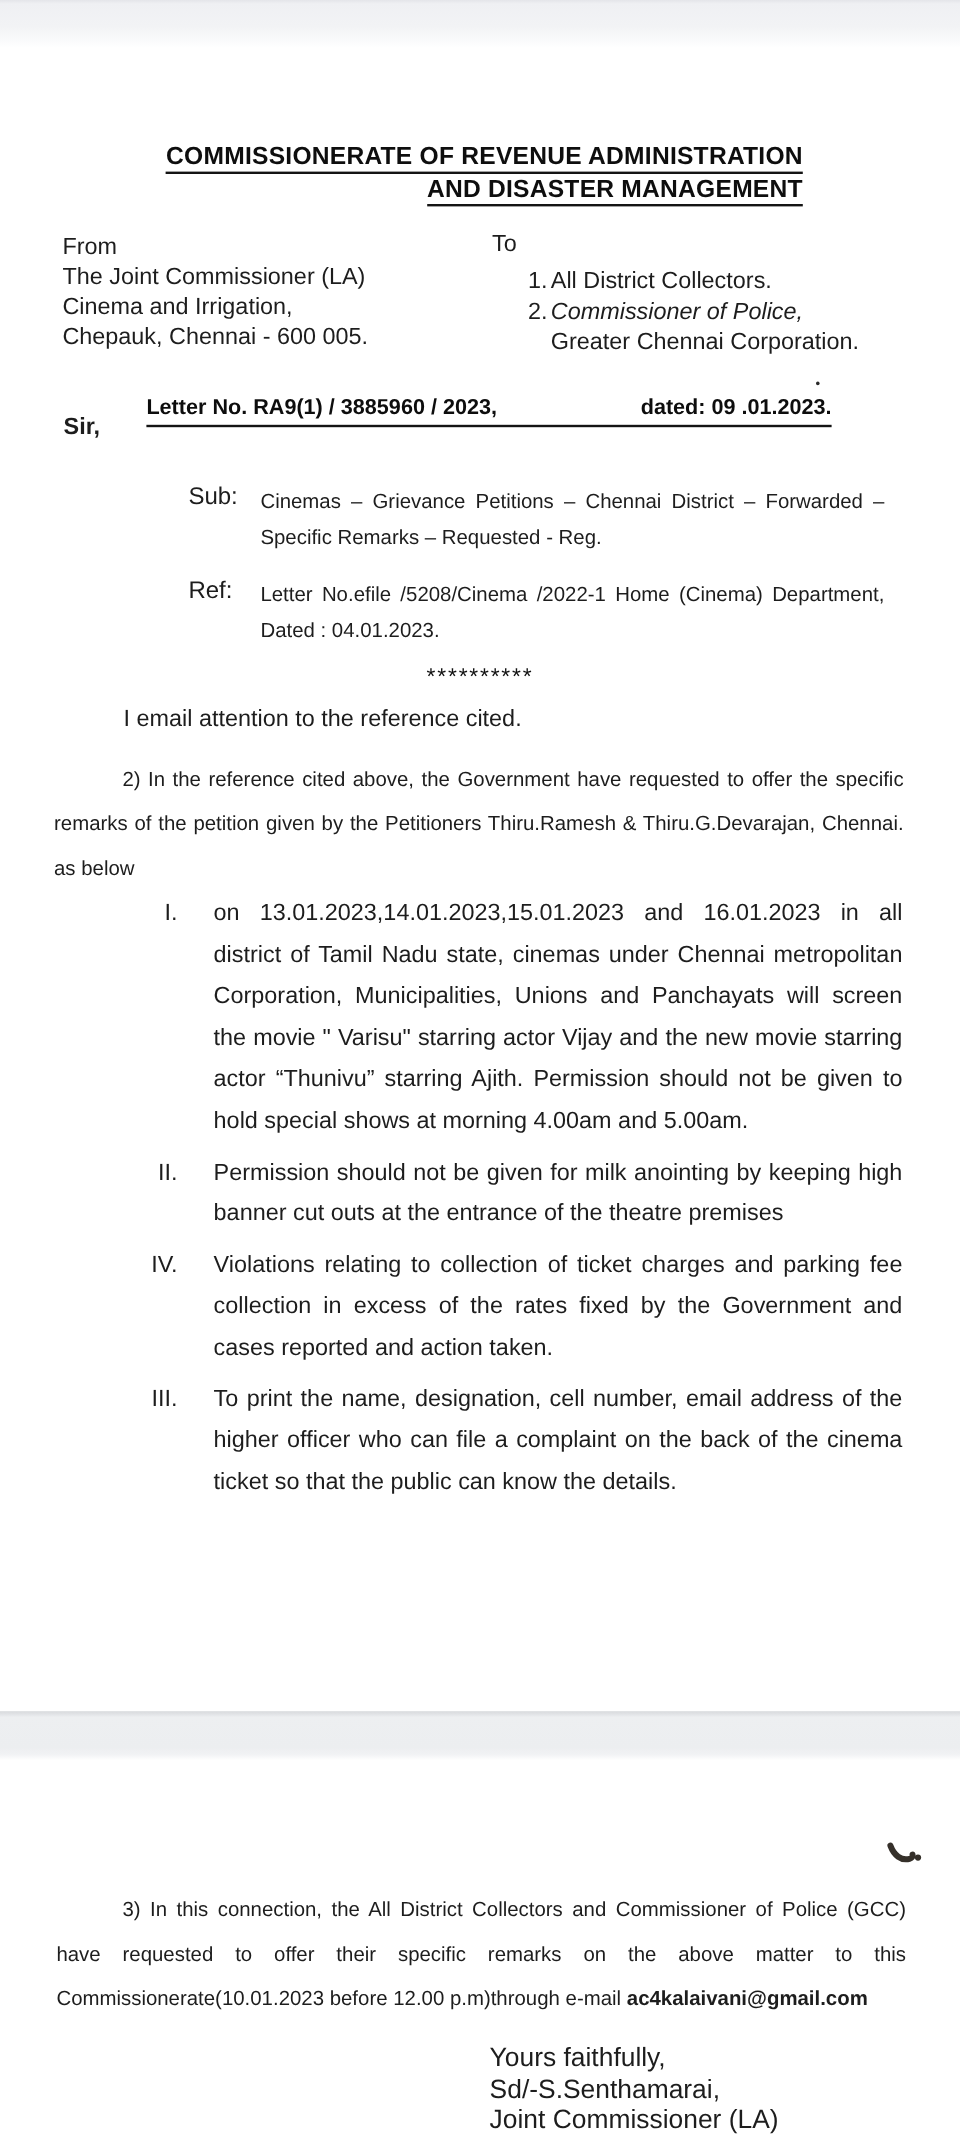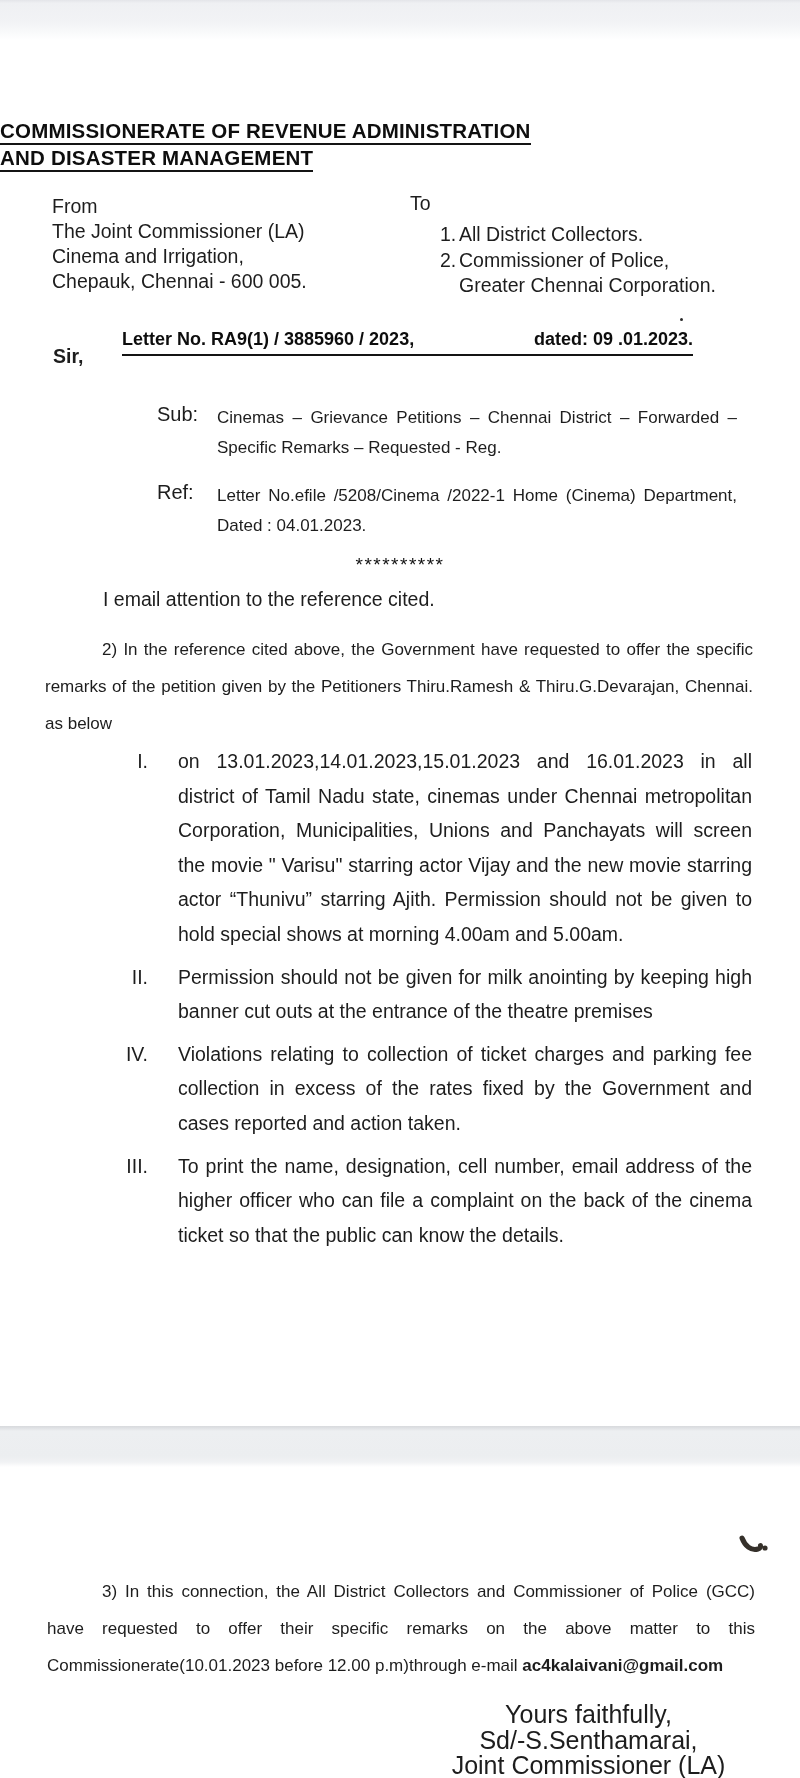--- a/index.html
+++ b/index.html
@@ -14,40 +14,40 @@
   #page{position:absolute;inset:0;width:800px;height:1778px;}
   .abs{position:absolute;}
   .band-top{
     left:0;top:0;width:800px;height:40px;
     background:linear-gradient(180deg,#e4e5e9 0%,#eff0f3 8%,#f2f3f5 55%,#f9fafb 82%,#ffffff 100%);
   }
   .band-mid{
     left:0;top:1426px;width:800px;height:41px;
     background:linear-gradient(180deg,#d8dadd 0px,#dfe1e4 2px,#edeff1 5px,#eceef0 30px,#f1f2f4 36px,#ffffff 41px);
   }
-  .title-row{left:0;width:669px;text-align:left;font-weight:bold;font-size:20.5px;color:#0e0e0e;letter-spacing:.2px;}
+  .title-row{left:0;width:669px;text-align:right;font-weight:bold;font-size:20.5px;color:#0e0e0e;letter-spacing:.2px;}
   .title-row .u{border-bottom:2.5px solid #141414;padding-bottom:1px;}
   .body-txt{font-size:19.5px;line-height:25px;}
   .letter-line{
     left:122px;top:329px;width:571px;
     display:flex;justify-content:space-between;align-items:baseline;
     font-weight:bold;font-size:18px;color:#0d0d0d;
     border-bottom:2.5px solid #141414;padding-bottom:4px;white-space:nowrap;
   }
   .scan-dot{left:680px;top:318px;width:3px;height:3px;background:#2a2a2a;border-radius:50%;}
   .label{font-size:20px;}
   .block-just{text-align:justify;font-size:17px;}
   .subref{line-height:30px;width:520px;}
   .stars{left:0;top:554px;width:800px;text-align:center;font-size:19px;letter-spacing:1.5px;color:#111;}
   .para{line-height:37px;}
   .list{left:100px;top:744px;width:652px;}
   .list-item{display:flex;margin-bottom:8px;}
   .list-marker{width:48px;text-align:right;font-size:19.5px;line-height:34.6px;flex:none;}
   .list-content{margin-left:30px;width:574px;text-align:justify;font-size:19.5px;line-height:34.6px;}
-  .sig{left:420px;top:1702px;width:337px;text-align:center;font-size:25px;line-height:25.5px;}
+  .sig{left:408px;top:1702px;width:337px;text-align:left;font-size:22px;line-height:25.5px;}
   .sig span{display:block;}
   .from-line{display:block;}
   b{font-weight:bold;}
 </style>
 </head>
 <body>
 
 <div id="page">
 
   <div class="abs band-top"></div>
@@ -63,21 +63,21 @@
     <span class="from-line">From</span>
     <span class="from-line">The Joint Commissioner (LA)</span>
     <span class="from-line">Cinema and Irrigation,</span>
     <span class="from-line">Chepauk, Chennai - 600 005.</span>
   </div>
 
   <div class="abs body-txt" style="left:410px;top:191px;">To</div>
   <div class="abs body-txt" style="left:440px;top:222px;">1.</div>
   <div class="abs body-txt" style="left:459px;top:222px;">All District Collectors.</div>
   <div class="abs body-txt" style="left:440px;top:248px;">2.</div>
-  <div class="abs body-txt" style="left:459px;top:248px;">Commissioner of Police,</div>
+  <div class="abs body-txt" style="left:459px;top:248px;font-style:italic;">Commissioner of Police,</div>
   <div class="abs body-txt" style="left:459px;top:273px;">Greater Chennai Corporation.</div>
 
   <div class="abs letter-line">
     <span>Letter  No. RA9(1) / 3885960 /  2023,</span>
     <span>dated: 09 .01.2023.</span>
   </div>
   <div class="abs scan-dot"></div>
 
   <div class="abs body-txt" style="left:53px;top:344px;font-weight:bold;">Sir,</div>
 

